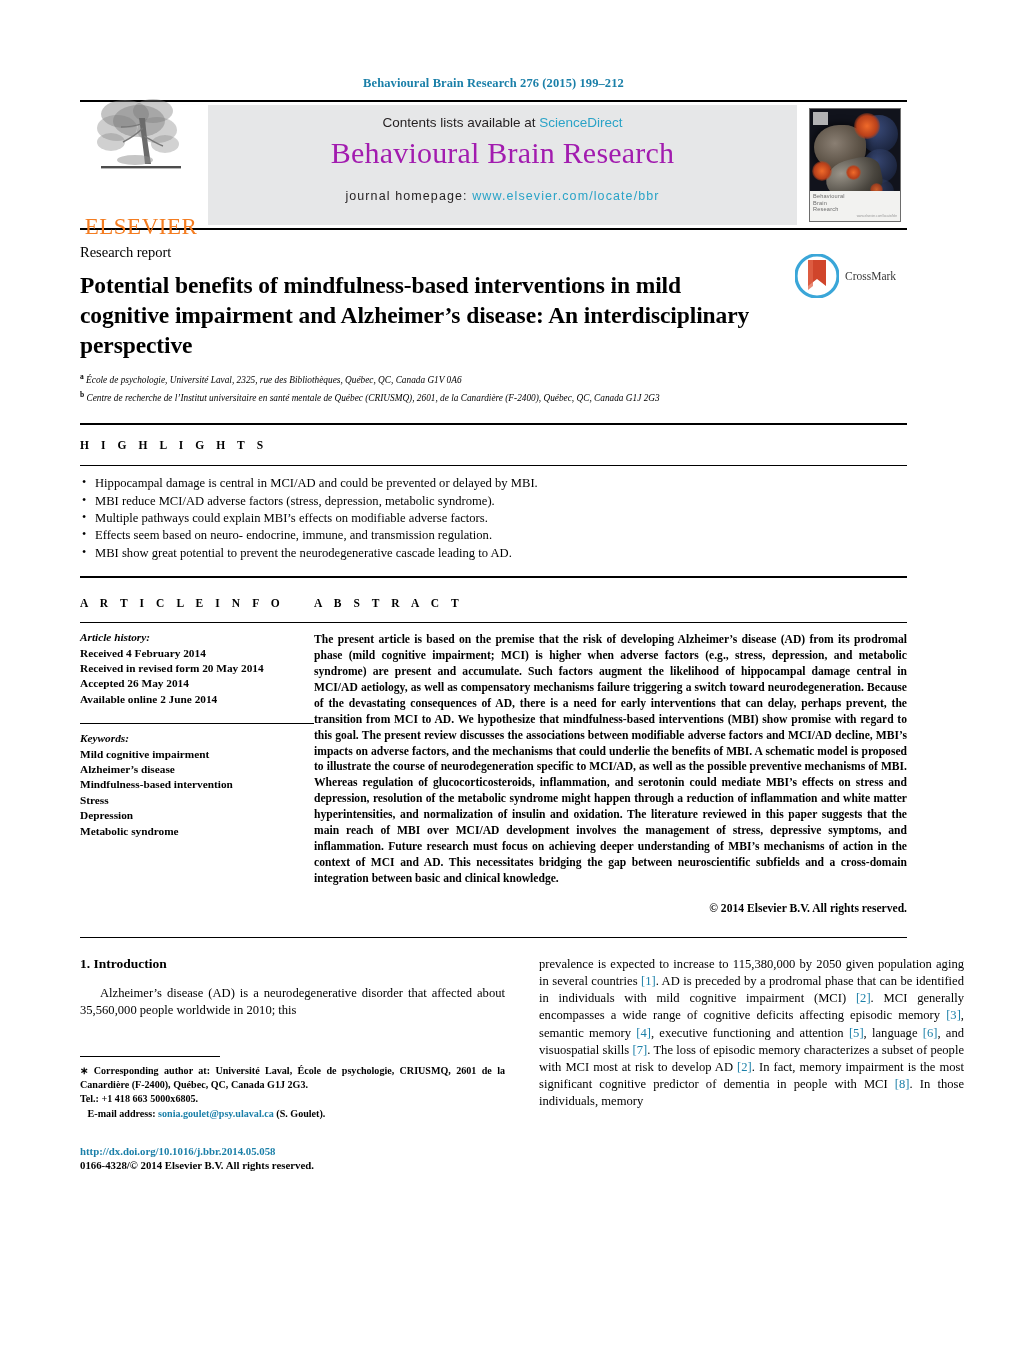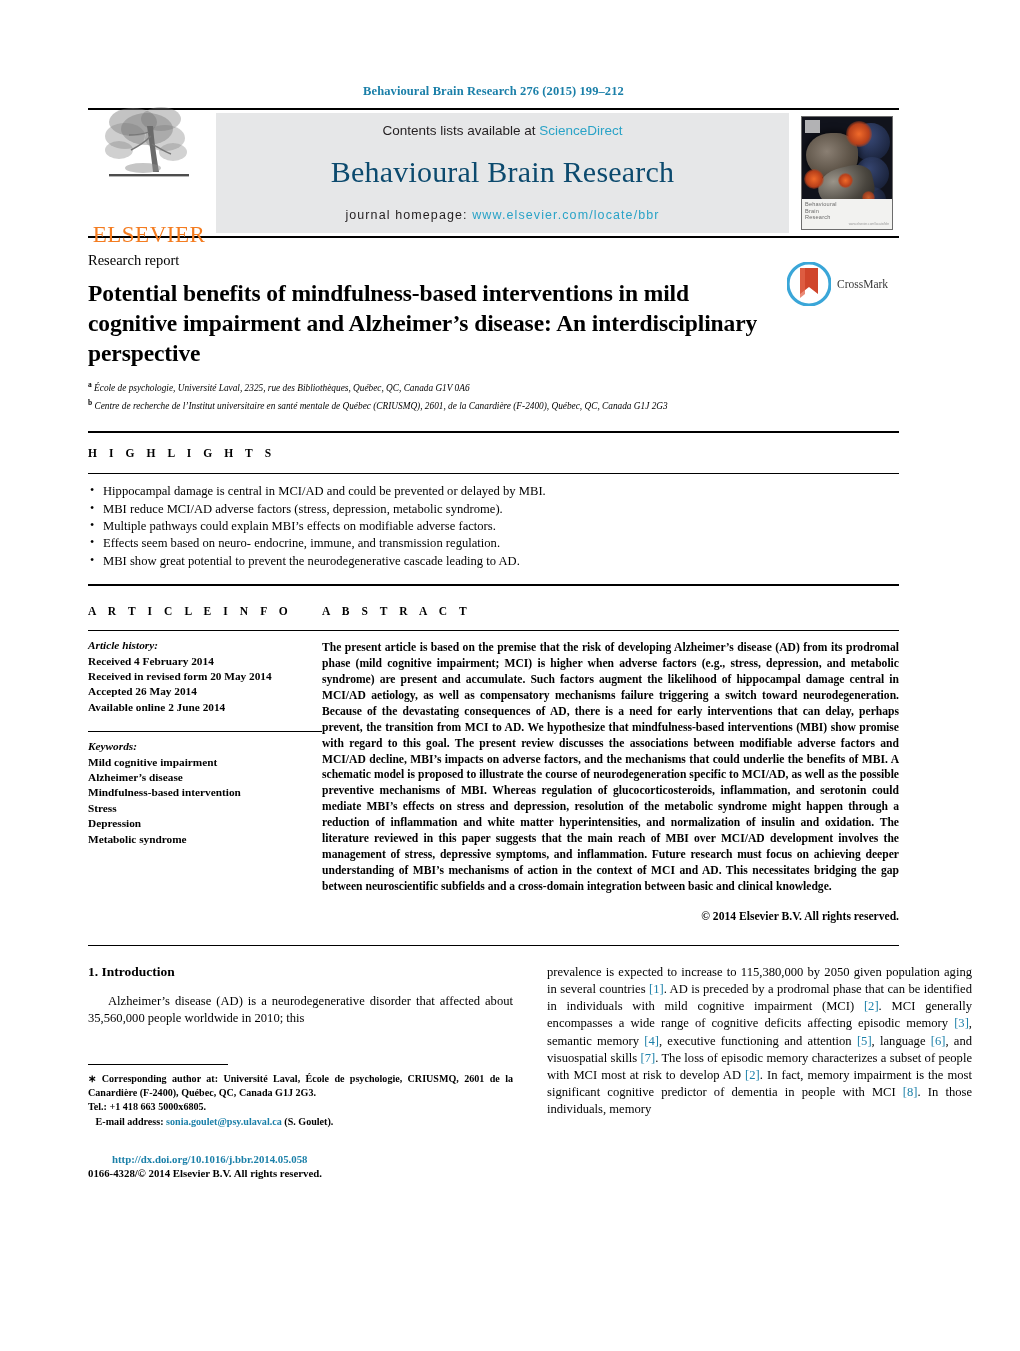--- a/index.html
+++ b/index.html
@@ -3,21 +3,21 @@
 <meta charset="utf-8">
 <style>
   * { box-sizing: border-box; margin: 0; padding: 0; }
   html, body {
     width: 1020px; height: 1351px;
     background: #ffffff;
     font-family: "Liberation Serif", serif;
     color: #000;
     overflow: hidden;
   }
-  .page { position: relative; width: 987px; height: 1351px; padding: 16px; }
+  .page { position: relative; width: 987px; height: 1351px; padding: 8px; }
 
   
   .runhead {
     text-align: center;
     font-family: "Liberation Serif", serif;
     font-weight: bold;
     font-size: 12.5px;
     color: #1a7fa8;
     padding-top: 68px;
     letter-spacing: .1px;
@@ -51,21 +51,21 @@
     background: #e6e7e8;
     display: flex; flex-direction: column;
     align-items: center; justify-content: flex-start;
     padding: 10px 0 0 0;
     margin: 3px 6px 3px 6px;
   }
   .contents-line { font-size: 13.5px; font-family: "Liberation Sans", sans-serif; color: #231f20; }
   .contents-line .sd { color: #2aa3c7; }
   .journal-title {
     font-family: "Liberation Serif", serif;
-    font-size: 30px; margin-top: 17px; color: #0c4a6e; letter-spacing: .2px;
+    font-size: 30px; margin-top: 6px; color: #a21caf; letter-spacing: .2px;
   }
   .homepage {
     margin-top: 19px; font-size: 12.5px;
     font-family: "Liberation Sans", sans-serif;
     letter-spacing: 1.1px; color: #231f20;
   }
   .homepage .url { color: #2aa3c7; }
   .mast-cover {
     width: 104px; flex: 0 0 104px;
     margin: 4px 0 4px 0;
@@ -222,21 +222,21 @@
   .fn {
     font-size: 10.1px; line-height: 14.2px; font-family: "Liberation Serif", serif;
     text-align: justify; font-weight: bold;
   }
   .fn-email { margin-top: 1px; font-size: 10.1px; line-height: 14.2px; font-weight: bold; }
   .fn-email .lbl { }
   .fn-email .addr { color: #1a7fa8; }
   .doi-block { margin-top: 22px; }
   .doi-link {
     color: #1a7fa8; font-size: 10.8px; font-weight: bold;
-    font-family: "Liberation Serif", serif; line-height: 14.5px; margin-left: 24px;
+    font-family: "Liberation Serif", serif; line-height: 14.5px;
   }
   .issn {
     font-size: 10.8px; font-weight: bold; line-height: 14.5px;
     font-family: "Liberation Serif", serif;
   }
 </style>
 </head>
 <body>
 
 <div class="page">

